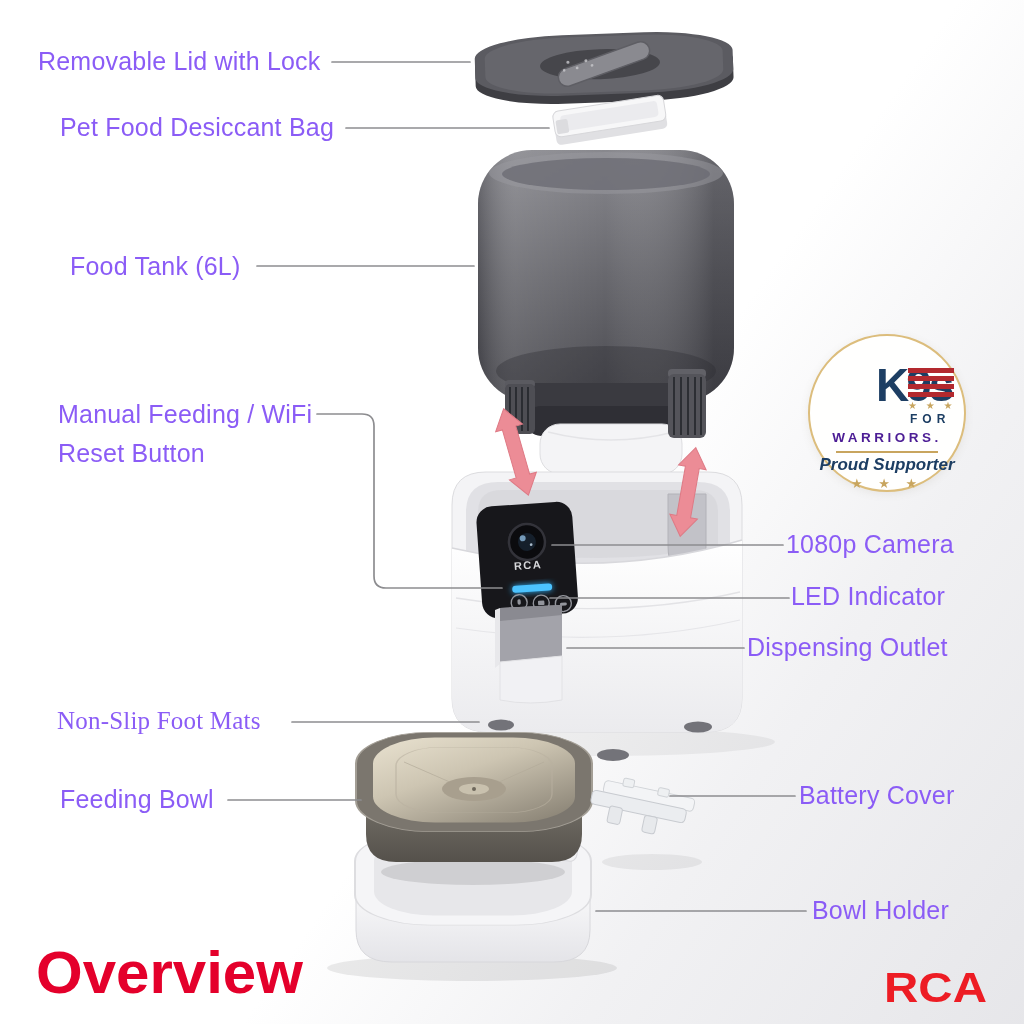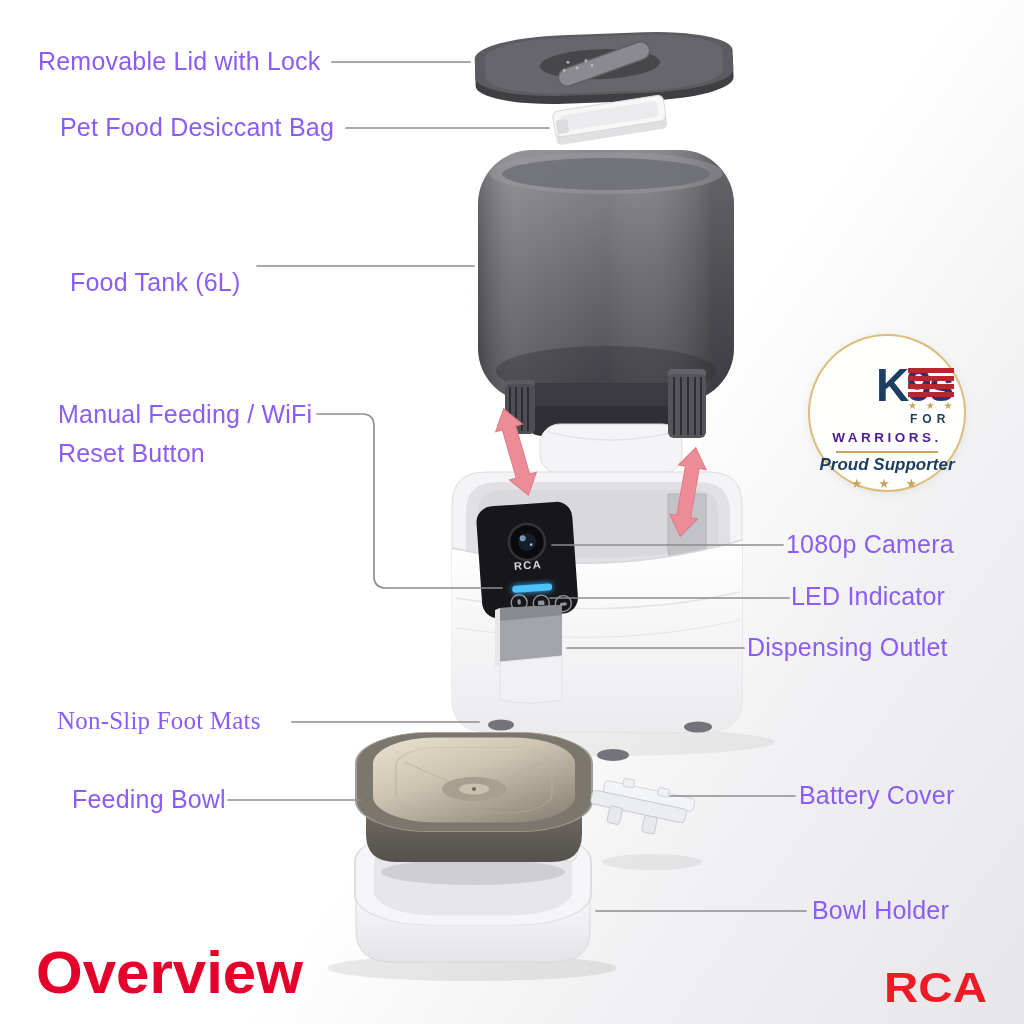--- a/index.html
+++ b/index.html
@@ -27,27 +27,27 @@
   .badge .warriors{position:absolute;left:0;top:94px;width:154px;text-align:center;font-size:13.5px;
                    font-weight:700;color:#4c1d95;letter-spacing:3.5px;}
   .badge .divider{position:absolute;left:26px;top:115px;width:102px;height:2px;background:#c8a55e;}
   .badge .tagline{position:absolute;left:0;top:119px;width:154px;text-align:center;font-size:17px;
                   font-weight:700;font-style:italic;color:#1d3e63;}
   .badge .big-stars{position:absolute;left:0;top:140px;width:154px;text-align:center;font-size:13px;
                     color:#c8a55e;letter-spacing:6px;}
   
   #lbl-lid{left:38px;top:47px;}
   #lbl-desiccant{left:60px;top:113px;}
-  #lbl-tank{left:70px;top:268px;}
+  #lbl-tank{left:70px;top:252px;}
   #lbl-manual{left:58px;top:395px;}
   #lbl-camera{left:786px;top:530px;}
   #lbl-led{left:791px;top:582px;}
   #lbl-outlet{left:747px;top:633px;}
   #lbl-mats{left:57px;top:707px;font-family:Liberation Serif, serif;}
-  #lbl-bowl{left:60px;top:785px;margin-left:12px;}
+  #lbl-bowl{left:60px;top:785px;}
   #lbl-battery{left:799px;top:781px;}
   #lbl-holder{left:812px;top:896px;}
 </style>
 </head>
 <body>
 
 <div class="canvas">
   <div class="bg-shade"></div>
 
   <svg class="scene" width="1024" height="1024" viewBox="0 0 1024 1024">

